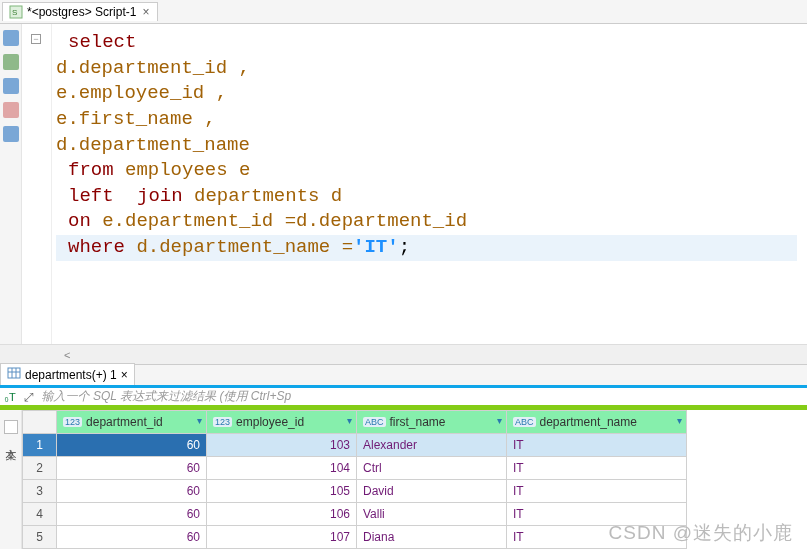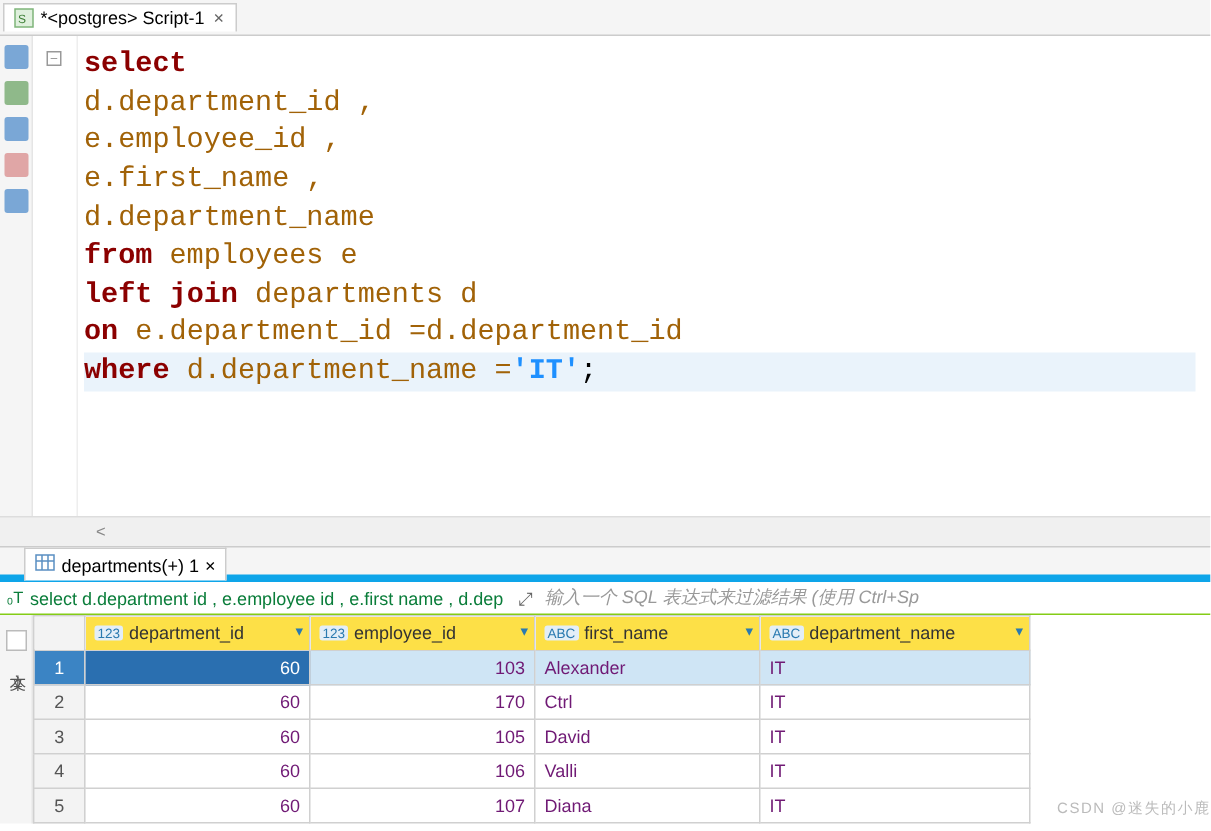--- a/index.html
+++ b/index.html
@@ -9,51 +9,51 @@
 .tab .icon { width: 14px; height: 14px; display: inline-flex; align-items: center; justify-content: center; }
 .tab .close { color: #666; cursor: pointer; padding: 0 2px; }
 .main { display: flex; height: 320px; }
 .left-rail { width: 22px; background: #f5f5f5; border-right: 1px solid #e5e5e5; display: flex; flex-direction: column; gap: 8px; padding-top: 6px; align-items: center; }
 .left-rail .rail-icon { width: 16px; height: 16px; background: #7aa7d6; border-radius: 2px; }
 .left-rail .rail-icon.g { background: #8fb98a; }
 .left-rail .rail-icon.r { background: #e0a6a6; }
 .gutter { width: 30px; background: #fff; border-right: 1px solid #eee; position: relative; }
 .fold { position: absolute; left: 9px; top: 10px; width: 10px; height: 10px; border: 1px solid #999; color: #999; font-size: 9px; line-height: 8px; text-align: center; background: #fff; }
 .editor { flex: 1; padding: 6px 10px 6px 4px; font-family: Consolas, "Courier New", monospace; font-size: 19px; line-height: 1.35; white-space: pre; color: #000; }
-.kw { color: #8B0000; font-weight: bold; }
+.kw { color: #8B0000; font-weight: normal; margin-left: 12px; }
 .id { color: #a16207; }
 .str { color: #1E90FF; font-weight: bold; }
 .punct { color: #000; }
 .cursor-line { background: #eaf3fb; display: inline-block; width: 100%; }
 .hscroll { height: 20px; background: #f0f0f0; border-top: 1px solid #ddd; display: flex; align-items: center; padding-left: 60px; color: #888; font-size: 11px; }
 .hscroll .sc-arrow { padding: 0 4px; }
-.results-tab-bar { display: flex; align-items: flex-start; background: #f5f5f5; border-top: 1px solid #ccc; border-bottom: 5px solid #0ea5e9; height: 24px; padding-left: 16px; }
+.results-tab-bar { display: flex; align-items: flex-end; background: #f5f5f5; border-top: 1px solid #ccc; border-bottom: 3px solid #0ea5e9; height: 24px; padding-left: 0; }
 .results-tab { display: flex; align-items: center; background: #fff; border: 1px solid #ccc; border-bottom: none; padding: 2px 6px; font-size: 12px; gap: 4px; }
-.query-bar { display: flex; align-items: center; height: 22px; border-bottom: 1px solid #84cc16; }
+.query-bar { display: flex; align-items: center; height: 22px; border-bottom: 5px solid #84cc16; }
 .query-bar .qicon { width: 20px; color: #0a7d3a; text-align: center; font-size: 11px; }
 .query-bar .qtext { color: #0a7d3a; font-size: 12px; flex: 0 0 auto; padding-right: 6px; }
 .query-bar .expand { padding: 0 4px; color: #666; }
 .query-bar .filter { flex: 1; color: #999; font-style: italic; font-size: 12px; padding-left: 4px; }
 .grid-wrap { display: flex; }
 .grid-rail { width: 22px; background: #f5f5f5; border-right: 1px solid #e5e5e5; display: flex; flex-direction: column; align-items: center; padding-top: 4px; gap: 6px; }
 .grid-rail .v-text { writing-mode: vertical-rl; font-size: 11px; color: #555; }
 .grid-rail .mini { width: 14px; height: 14px; border: 1px solid #bbb; background: #fff; }
 .grid { border-collapse: collapse; table-layout: fixed; }
 .grid th, .grid td { border: 1px solid #d0d0d0; font-size: 12px; height: 23px; }
-.grid th { background: #fde047; font-weight: normal; color: #333; text-align: left; padding: 0 6px; position: relative; }
+.grid th { background: #86efac; font-weight: normal; color: #333; text-align: left; padding: 0 6px; position: relative; }
 .grid th .col-label { display: flex; align-items: center; gap: 4px; }
 .grid th .type-icon { font-size: 9px; color: #2a7ab0; background: #e3eef7; padding: 0 2px; border-radius: 2px; }
 .grid th .sort-arrow { position: absolute; right: 4px; top: 4px; color: #2a7ab0; font-size: 10px; }
 .grid td { padding: 0 6px; color: #701a75; }
 .grid .rownum { width: 34px; text-align: center; background: #f3f3f3; color: #555; }
 .grid td.num { text-align: right; }
 .grid tr.selected td { background: #cfe5f5; }
 .grid tr.selected td.rownum { background: #3b84c4; color: #fff; }
 .grid tr.selected td.cell-focus { background: #2a6fb0; color: #fff; }
-.watermark { position: absolute; right: 0; bottom: 8px; color: #bbb; font-size: 10px; letter-spacing: 1px; pointer-events: none; }
+.watermark { position: absolute; right: 14px; bottom: 8px; color: #bbb; font-size: 19px; letter-spacing: 1px; pointer-events: none; }
 </style>
 </head>
 <body>
 
 <div class="tab-bar">
   <div class="tab">
     <span class="icon">
       <svg width="14" height="14" viewBox="0 0 14 14">
           <rect x="1" y="1" width="12" height="12" fill="#dff0dd" stroke="#7fb57a"></rect>
           <text x="3" y="10" font-size="8" fill="#3a7d33">S</text>
@@ -100,21 +100,20 @@
           <line x1="9" y1="2" x2="9" y2="12" stroke="#5a8fc2"></line>
         </svg>
     </span>
     <span>departments(+) 1</span>
     <span class="close">×</span>
   </div>
 </div>
 
 <div class="query-bar">
   <span class="qicon">₀T</span>
-  <span class="qtext">select d.department id , e.employee id , e.first name , d.dep</span>
   <span class="expand">⤢</span>
   <span class="filter">输入一个 SQL 表达式来过滤结果 (使用 Ctrl+Sp</span>
 </div>
 
 <div class="grid-wrap">
   <div class="grid-rail">
     <span class="v-text">网格</span>
     <span class="mini"></span>
     <span class="v-text">文本</span>
   </div>
@@ -163,21 +162,21 @@
       <tr class="selected">
         <td class="rownum">1</td>
         <td class="num cell-focus">60</td>
         <td class="num">103</td>
         <td>Alexander</td>
         <td>IT</td>
       </tr>
       <tr>
         <td class="rownum">2</td>
         <td class="num">60</td>
-        <td class="num">170</td>
+        <td class="num">104</td>
         <td>Ctrl</td>
         <td>IT</td>
       </tr>
       <tr>
         <td class="rownum">3</td>
         <td class="num">60</td>
         <td class="num">105</td>
         <td>David</td>
         <td>IT</td>
       </tr>

